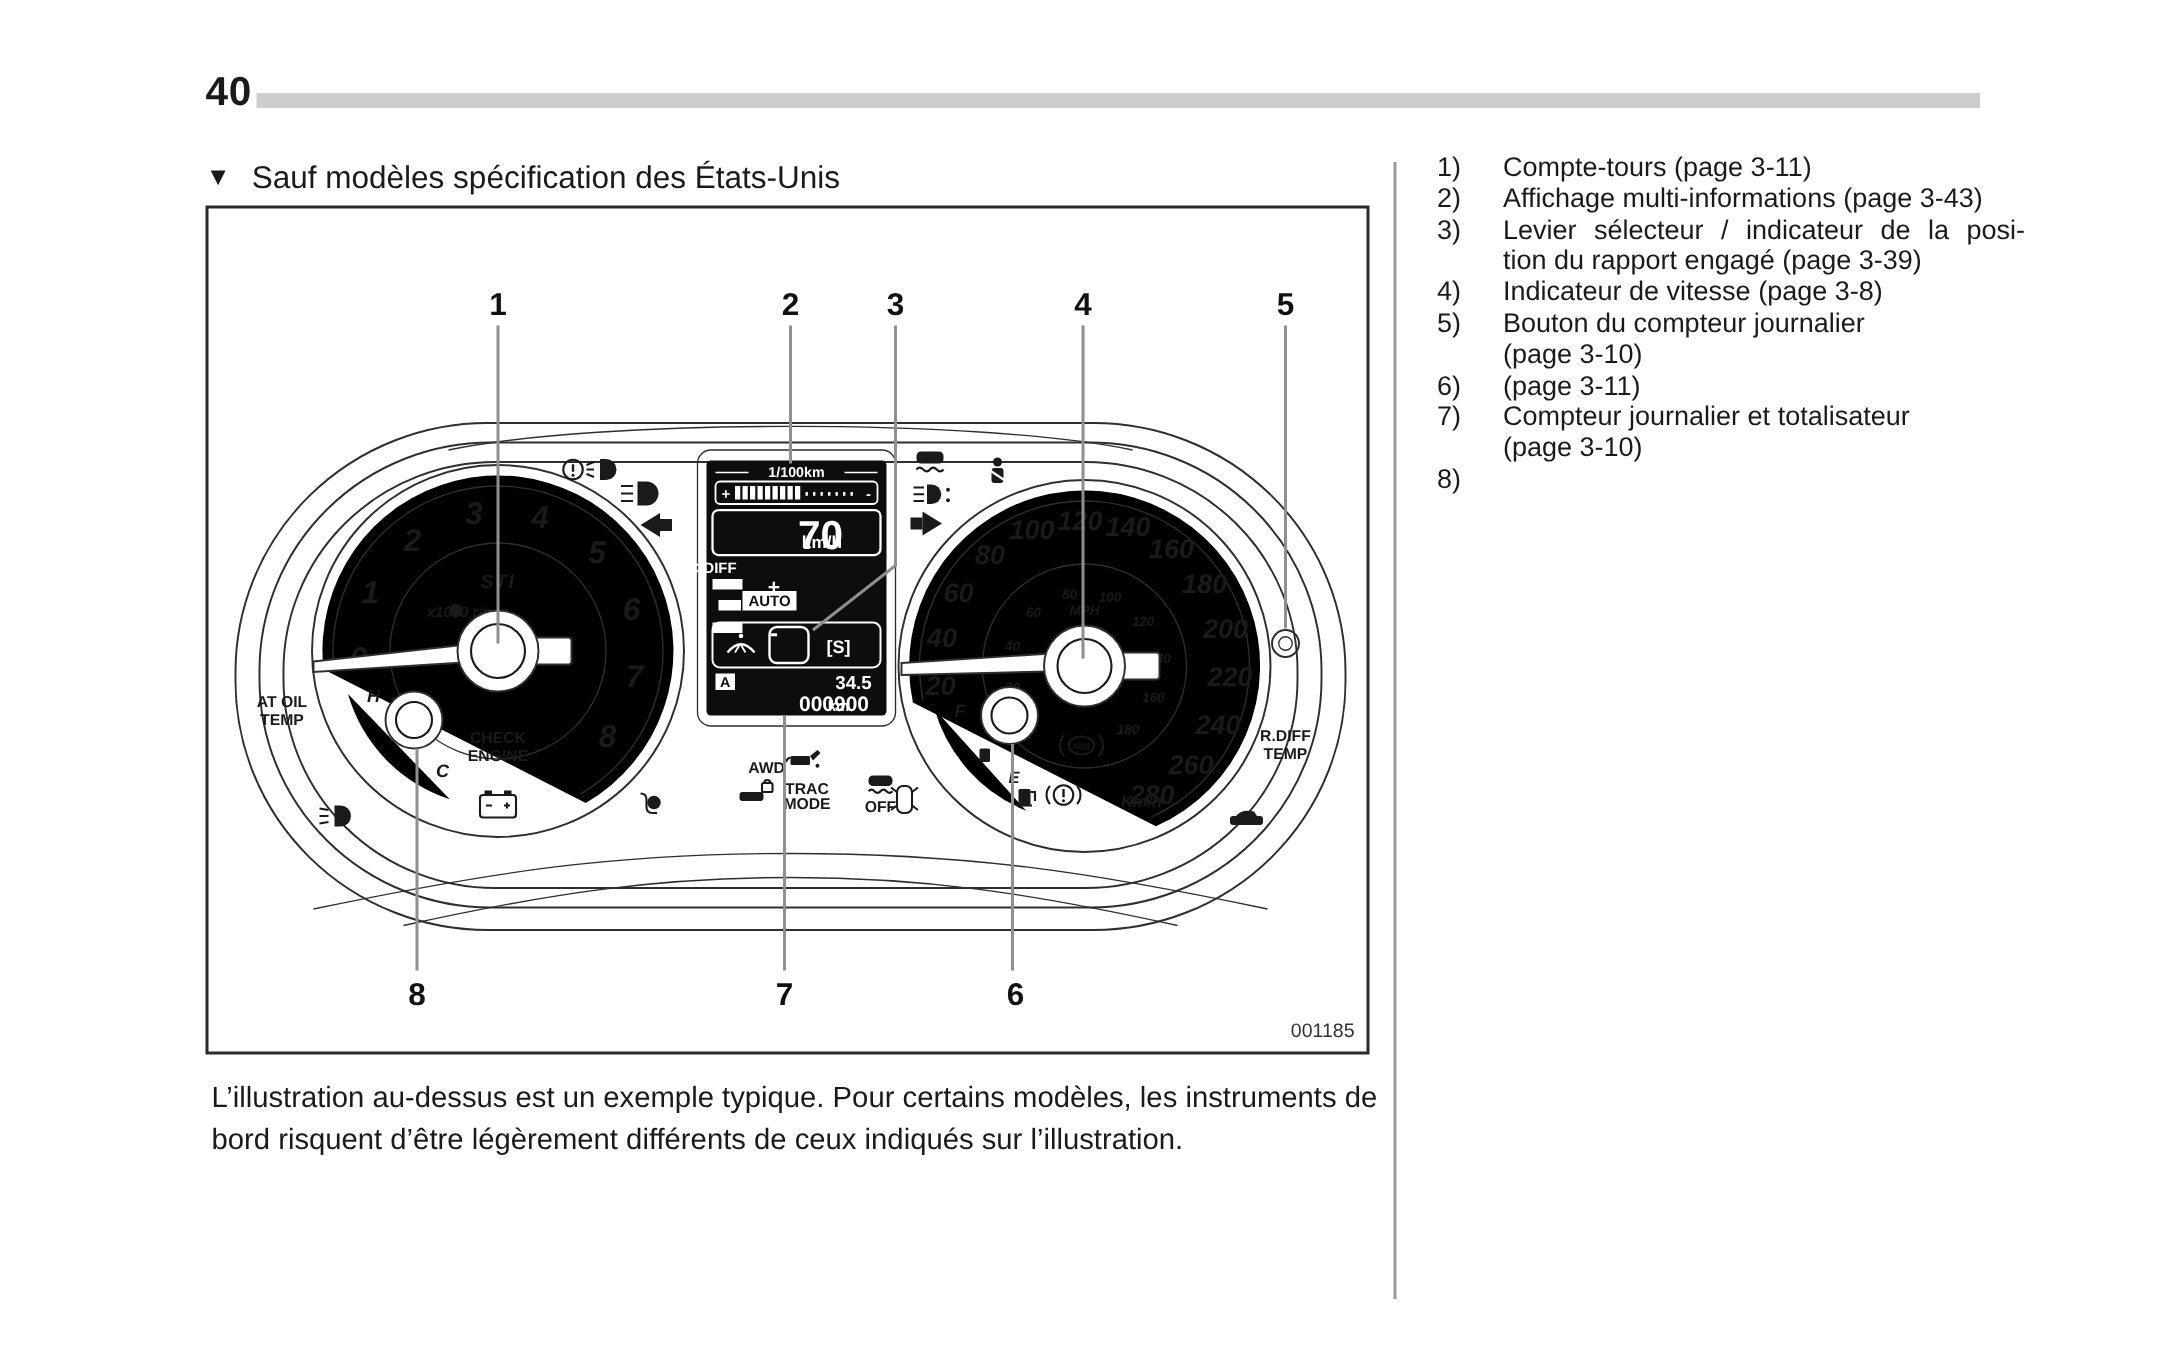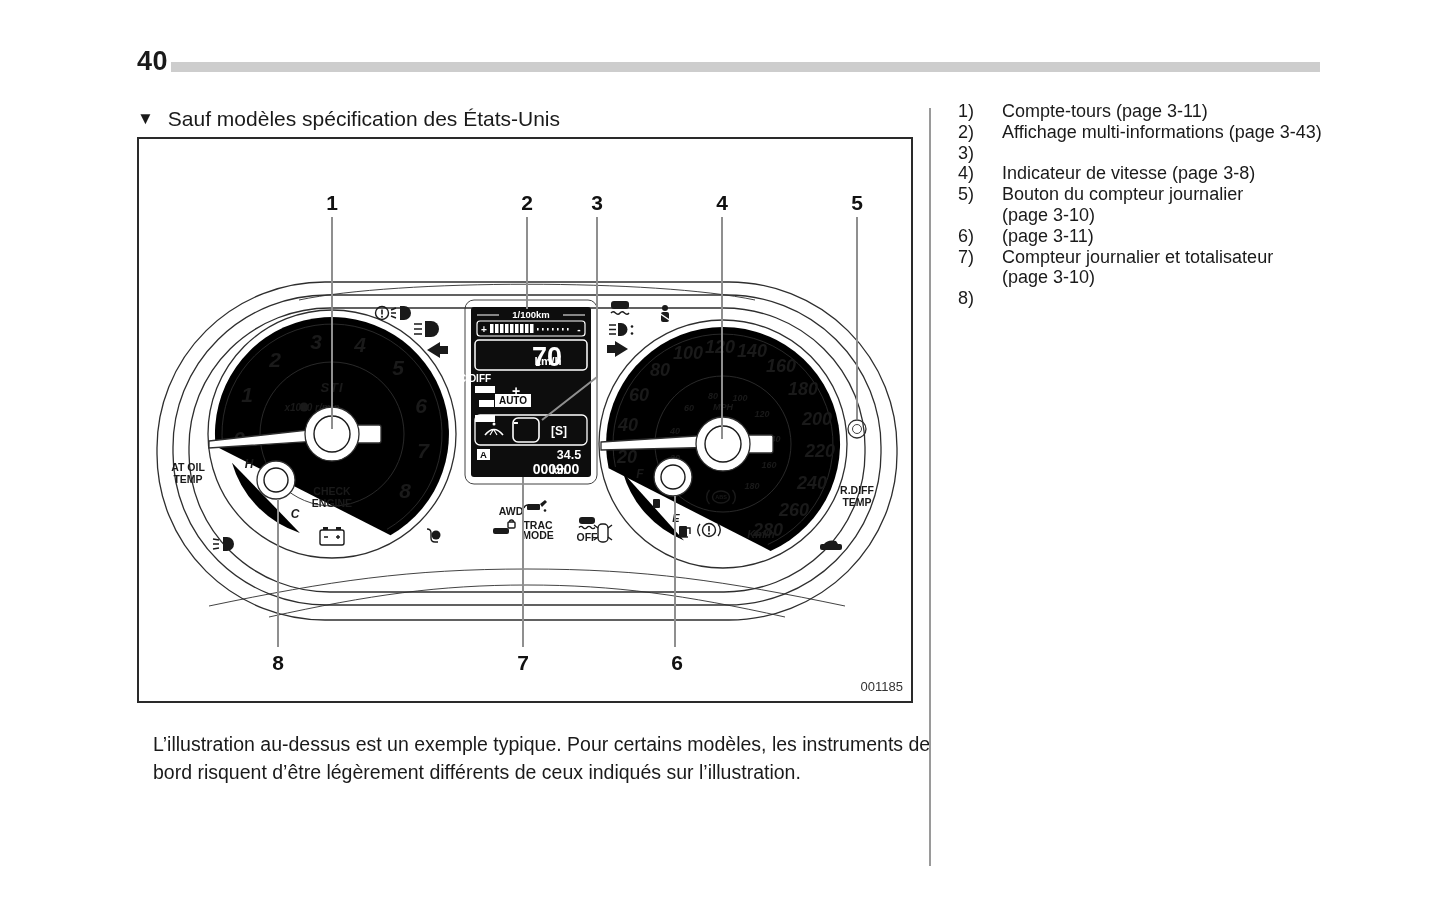--- a/index.html
+++ b/index.html
@@ -2,21 +2,21 @@
 <html><head>
 <meta charset="utf-8">
 <style>
   html,body{margin:0;padding:0;background:#fff;}
   body{width:1445px;height:909px;position:relative;font-family:"Liberation Sans",sans-serif;color:#1a1a1a;overflow:hidden;}
   .page-number{position:absolute;left:137px;top:46px;font-size:27px;font-weight:bold;letter-spacing:.5px;}
   .header-rule{position:absolute;left:171px;top:62px;width:1149px;height:10px;background:#cdcdcd;}
   .section-heading{position:absolute;left:137px;top:107px;font-size:21px;font-weight:normal;white-space:nowrap;}
   .section-heading .tri{font-size:17px;margin-right:14px;position:relative;top:-2px;}
   .figure-box{position:absolute;left:137px;top:137px;width:776px;height:566px;border:2px solid #2a2a2a;box-sizing:border-box;background:#fff;}
-  .caption{position:absolute;left:137px;top:714px;width:800px;font-size:19.5px;line-height:28px;margin:16px;}
+  .caption{position:absolute;left:137px;top:714px;width:800px;font-size:19.5px;line-height:28px;margin:4px;}
   .divider{position:absolute;left:929px;top:108px;width:2px;height:758px;background:#9a9a9a;}
   .legend{position:absolute;left:958px;top:101px;width:392px;font-size:18px;line-height:20.8px;}
   .legend-item{display:flex;align-items:flex-start;}
   .legend-num{width:44px;flex:none;}
   .legend-text{flex:1;}
   .jl{text-align:justify;text-align-last:justify;}
   
   .ol{fill:none;stroke:#2e2e2e;stroke-width:1.3px;}
   .thin{fill:none;stroke:#2e2e2e;stroke-width:0.9px;}
   .gnum{font-weight:bold;font-style:italic;fill:#1a1a1a;text-anchor:middle;}
@@ -350,20 +350,24 @@
     <div class="legend-item">
       <span class="legend-num">1)</span>
       <span class="legend-text"><span>Compte-tours (page 3-11)</span></span>
     </div>
     <div class="legend-item">
       <span class="legend-num">2)</span>
       <span class="legend-text"><span>Affichage multi-informations (page 3-43)</span></span>
     </div>
     <div class="legend-item">
       <span class="legend-num">3)</span>
+      <span class="legend-text">
+        <div class="jl">Levier sélecteur / indicateur de la posi-</div>
+        <div>tion du rapport engagé (page 3-39)</div>
+      </span>
     </div>
     <div class="legend-item">
       <span class="legend-num">4)</span>
       <span class="legend-text"><span>Indicateur de vitesse (page 3-8)</span></span>
     </div>
     <div class="legend-item">
       <span class="legend-num">5)</span>
       <span class="legend-text">
         <div>Bouton du compteur journalier</div>
         <div>(page 3-10)</div>

